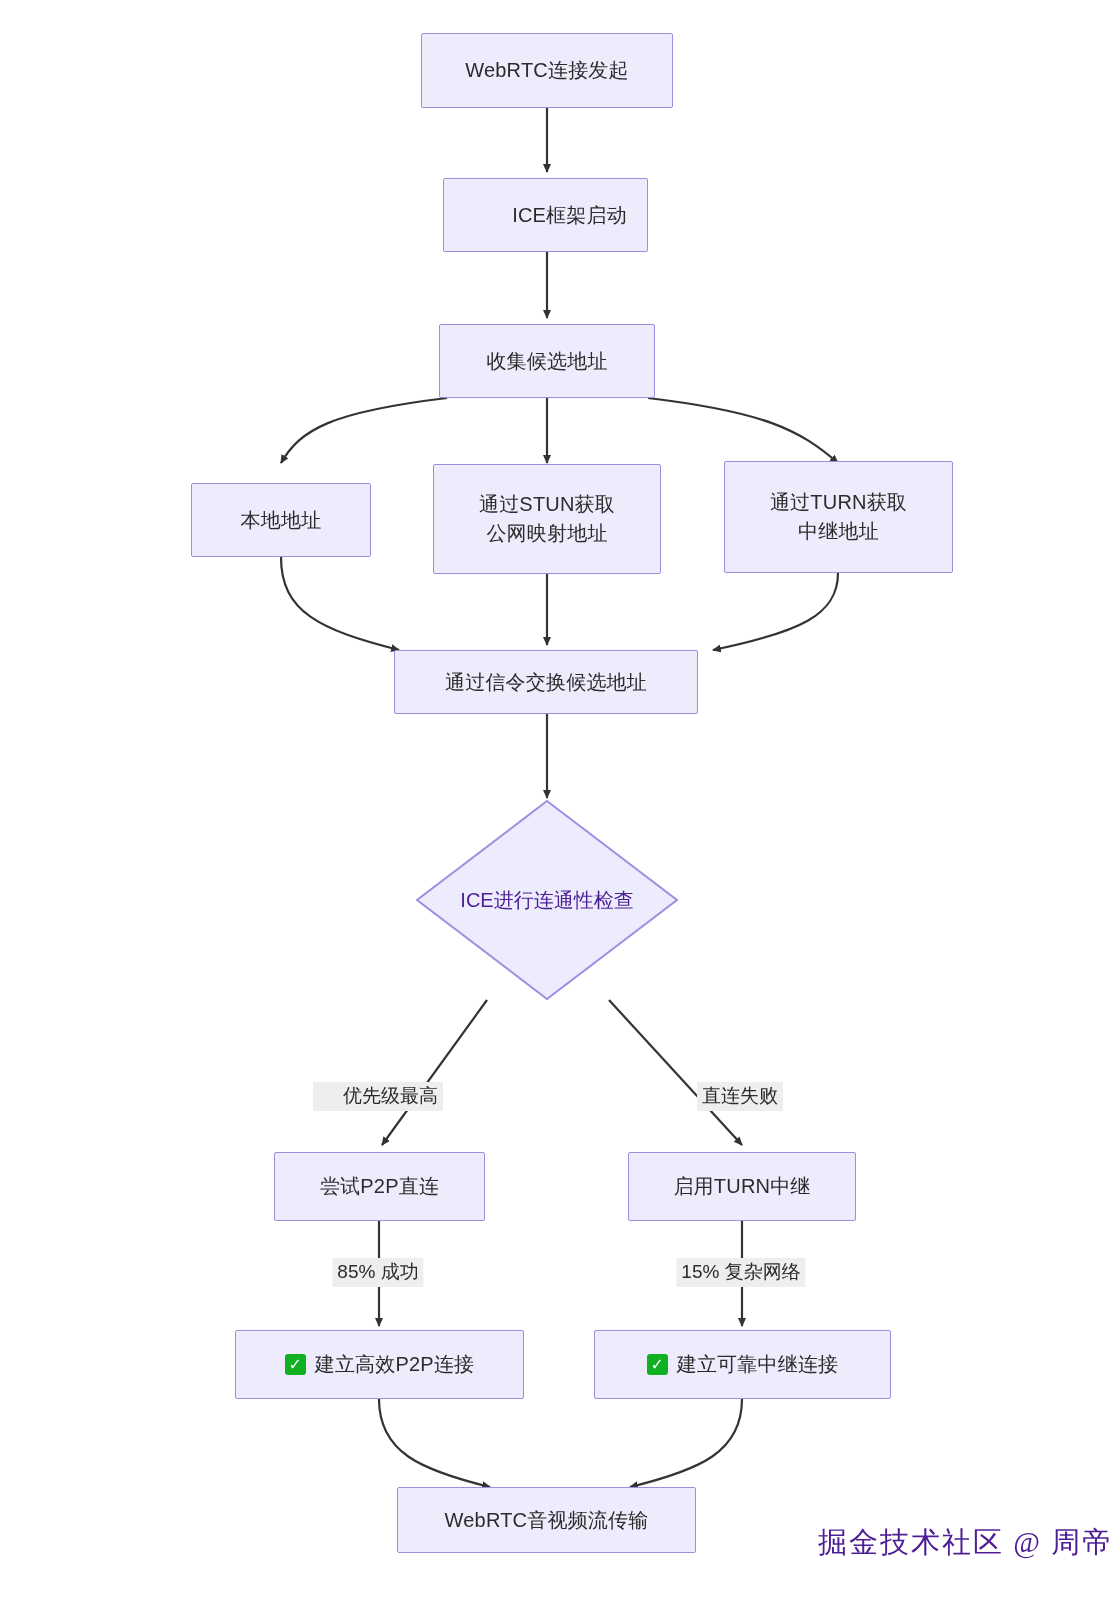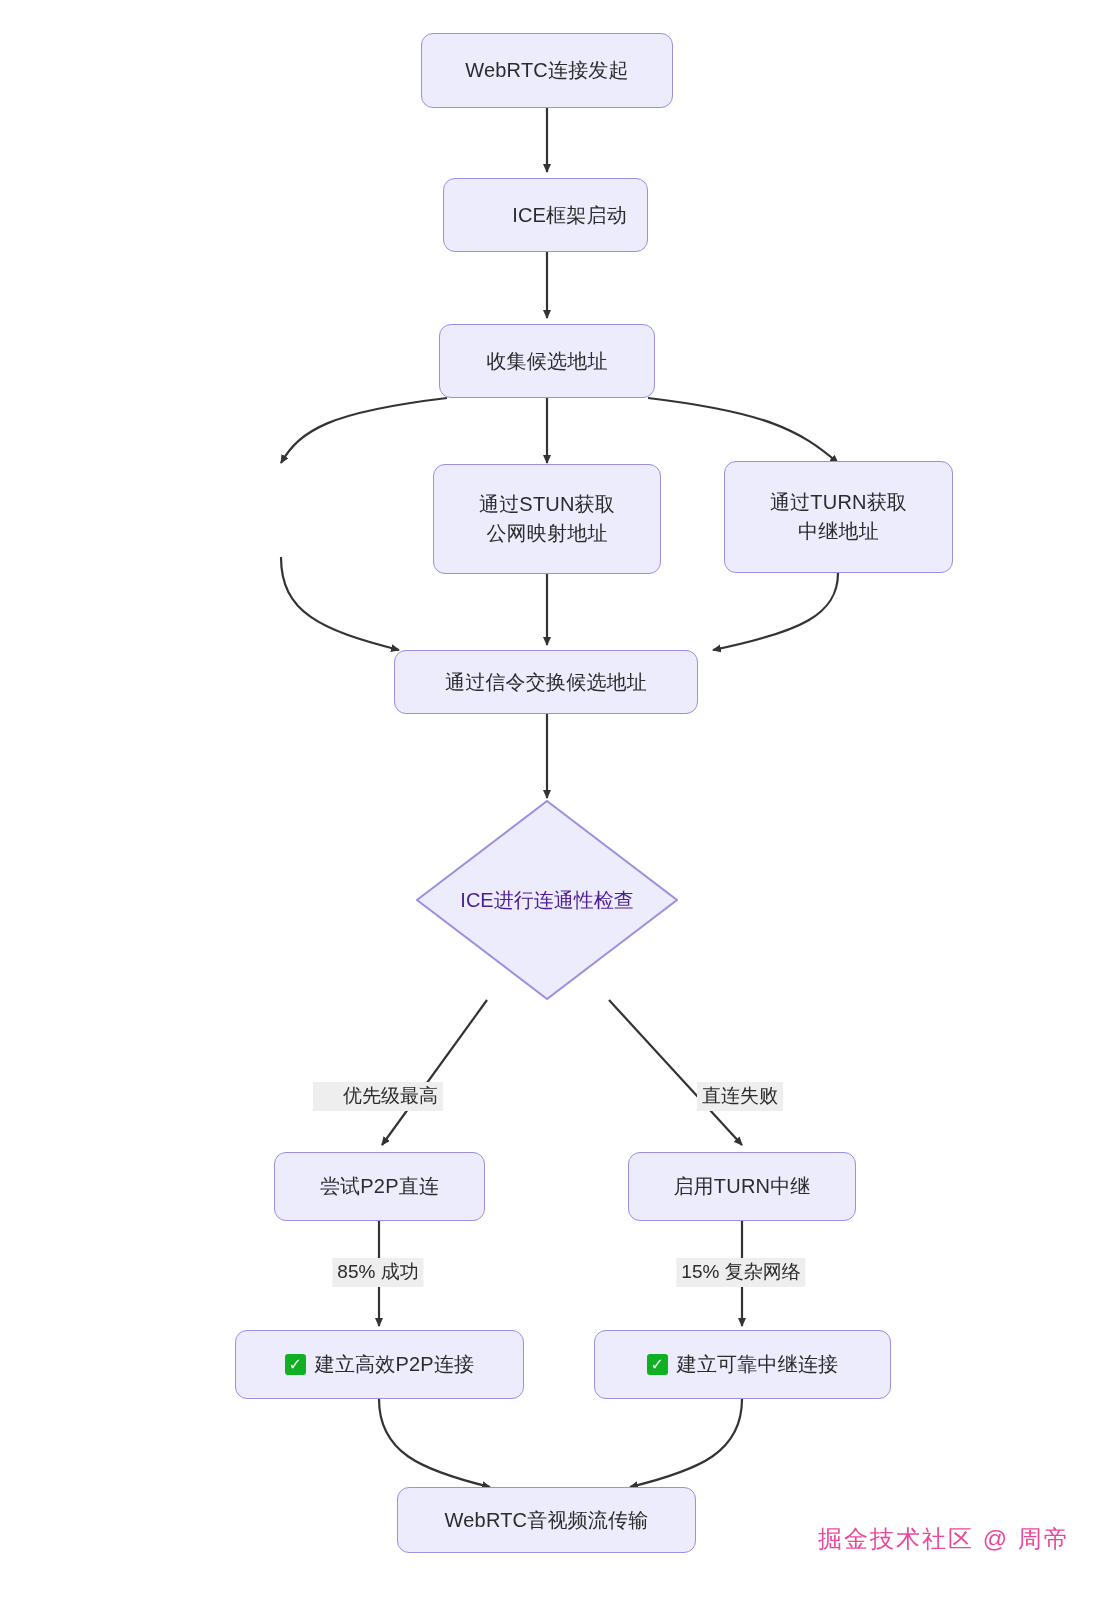--- a/index.html
+++ b/index.html
@@ -24,21 +24,21 @@
     top: 0;
     width: 1118px;
     height: 1620px;
     pointer-events: none;
   }
   .node {
     position: absolute;
     box-sizing: border-box;
     background: #ececfd;
     border: 1.6px solid #9a8fe0;
-    border-radius: 12px;
+    border-radius: 2px;
     display: flex;
     align-items: center;
     justify-content: center;
     text-align: center;
     color: #2b2b2b;
     font-size: 20px;
     line-height: 1.45;
     letter-spacing: 0.2px;
     white-space: pre-line;
   }
@@ -90,25 +90,25 @@
     background: #eeeeee;
     color: #2b2b2b;
     font-size: 19px;
     line-height: 1.2;
     padding: 3px 5px;
     white-space: nowrap;
     transform: translateX(-50%);
   }
   .watermark {
     position: absolute;
-    color: #ec4899;
-    font-size: 24px;
+    color: #4c1d95;
+    font-size: 29px;
     letter-spacing: 2px;
     white-space: nowrap;
-    font-family: Liberation Sans, sans-serif;
+    font-family: Liberation Serif, serif;
   }
 </style>
 </head>
 <body>
 
 <div id="canvas">
 
   <svg id="edges" viewBox="0 0 1118 1620">
     <defs>
       <marker id="arrow" markerWidth="10" markerHeight="10" refX="8" refY="4" orient="auto" markerUnits="userSpaceOnUse">
@@ -154,20 +154,23 @@
   </div>
 
   <div class="node" style="left:443px; top:178px; width:205px; height:74px;padding-left:48px;">
     <span class="node-label">ICE框架启动</span>
   </div>
 
   <div class="node" style="left:439px; top:324px; width:216px; height:74px;">
     <span class="node-label">收集候选地址</span>
   </div>
 
+  <div class="node" style="left:191px; top:483px; width:180px; height:74px;">
+    <span class="node-label">本地地址</span>
+  </div>
 
   <div class="node" style="left:433px; top:464px; width:228px; height:110px;">
     <span class="node-label">通过STUN获取
 公网映射地址</span>
   </div>
 
   <div class="node" style="left:724px; top:461px; width:229px; height:112px;">
     <span class="node-label">通过TURN获取
 中继地址</span>
   </div>

